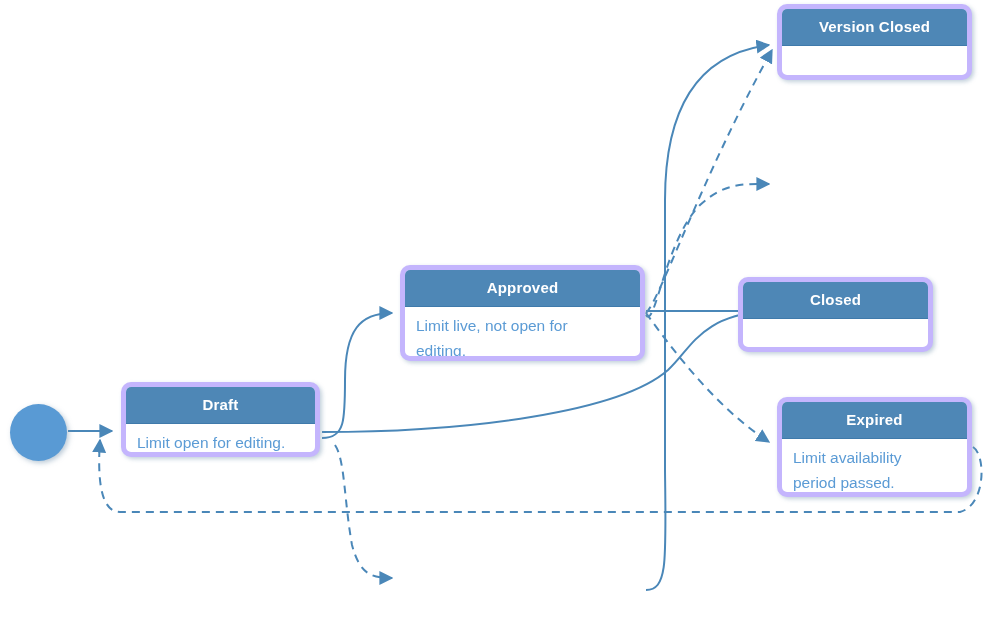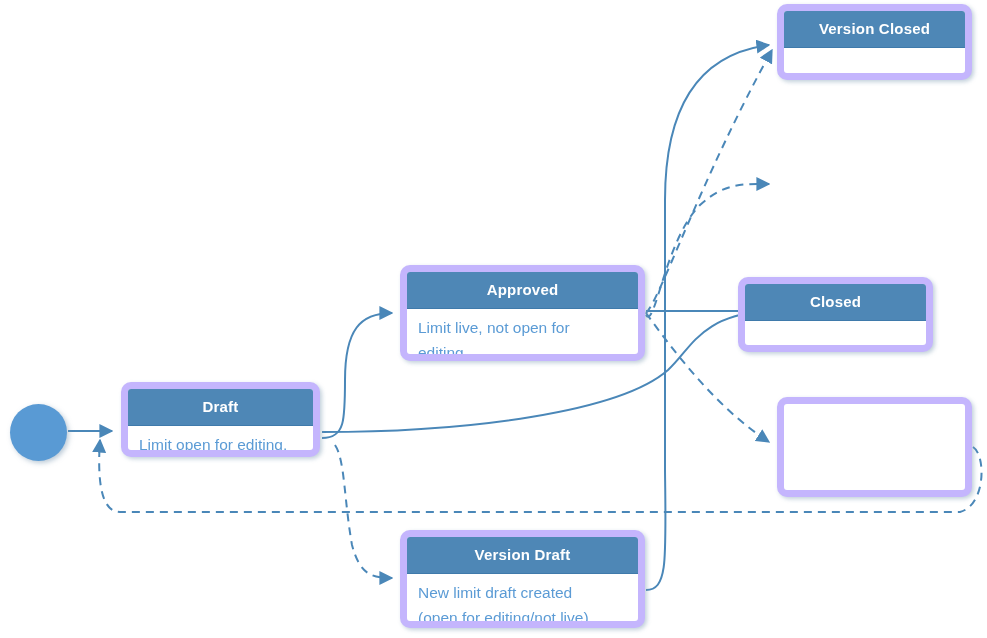--- a/index.html
+++ b/index.html
@@ -18,21 +18,21 @@
   #edges {
     position: absolute;
     left: 0;
     top: 0;
     width: 987px;
     height: 638px;
   }
   .state-node {
     position: absolute;
     box-sizing: border-box;
-    border: 7px solid #c4b5fd;
+    border: 5px solid #c4b5fd;
     border-radius: 10px;
     background: #ffffff;
     box-shadow: 2px 2px 4px rgba(120,150,175,0.45);
     overflow: hidden;
     z-index: 5;
   }
   .state-title {
     background: #4e87b6;
     color: #ffffff;
     font-weight: bold;
@@ -98,31 +98,29 @@
     <div class="state-body">Limit open for editing.
 Limit not live.</div>
   </div>
 
   <div class="state-node" style="left:400px; top:265px; width:245px; height:96px;">
     <div class="state-title">Approved</div>
     <div class="state-body">Limit live, not open for
 editing.</div>
   </div>
 
-  <div class="state-node" style="left:400px; top:530px; width:245px; height:98px;">
-    <div class="state-title">Version Draft</div>
-    <div class="state-body">New limit draft created
-(open for editing/not live).</div>
-  </div>
 
   <div class="state-node" style="left:777px; top:4px; width:195px; height:76px;">
     <div class="state-title">Version Closed</div>
   </div>
 
 
   <div class="state-node" style="left:738px; top:277px; width:195px; height:75px;">
     <div class="state-title">Closed</div>
   </div>
 
   <div class="state-node" style="left:777px; top:397px; width:195px; height:100px;">
+    <div class="state-title">Expired</div>
+    <div class="state-body">Limit availability
+period passed.</div>
   </div>
 
 </div>
 
 </body></html>

